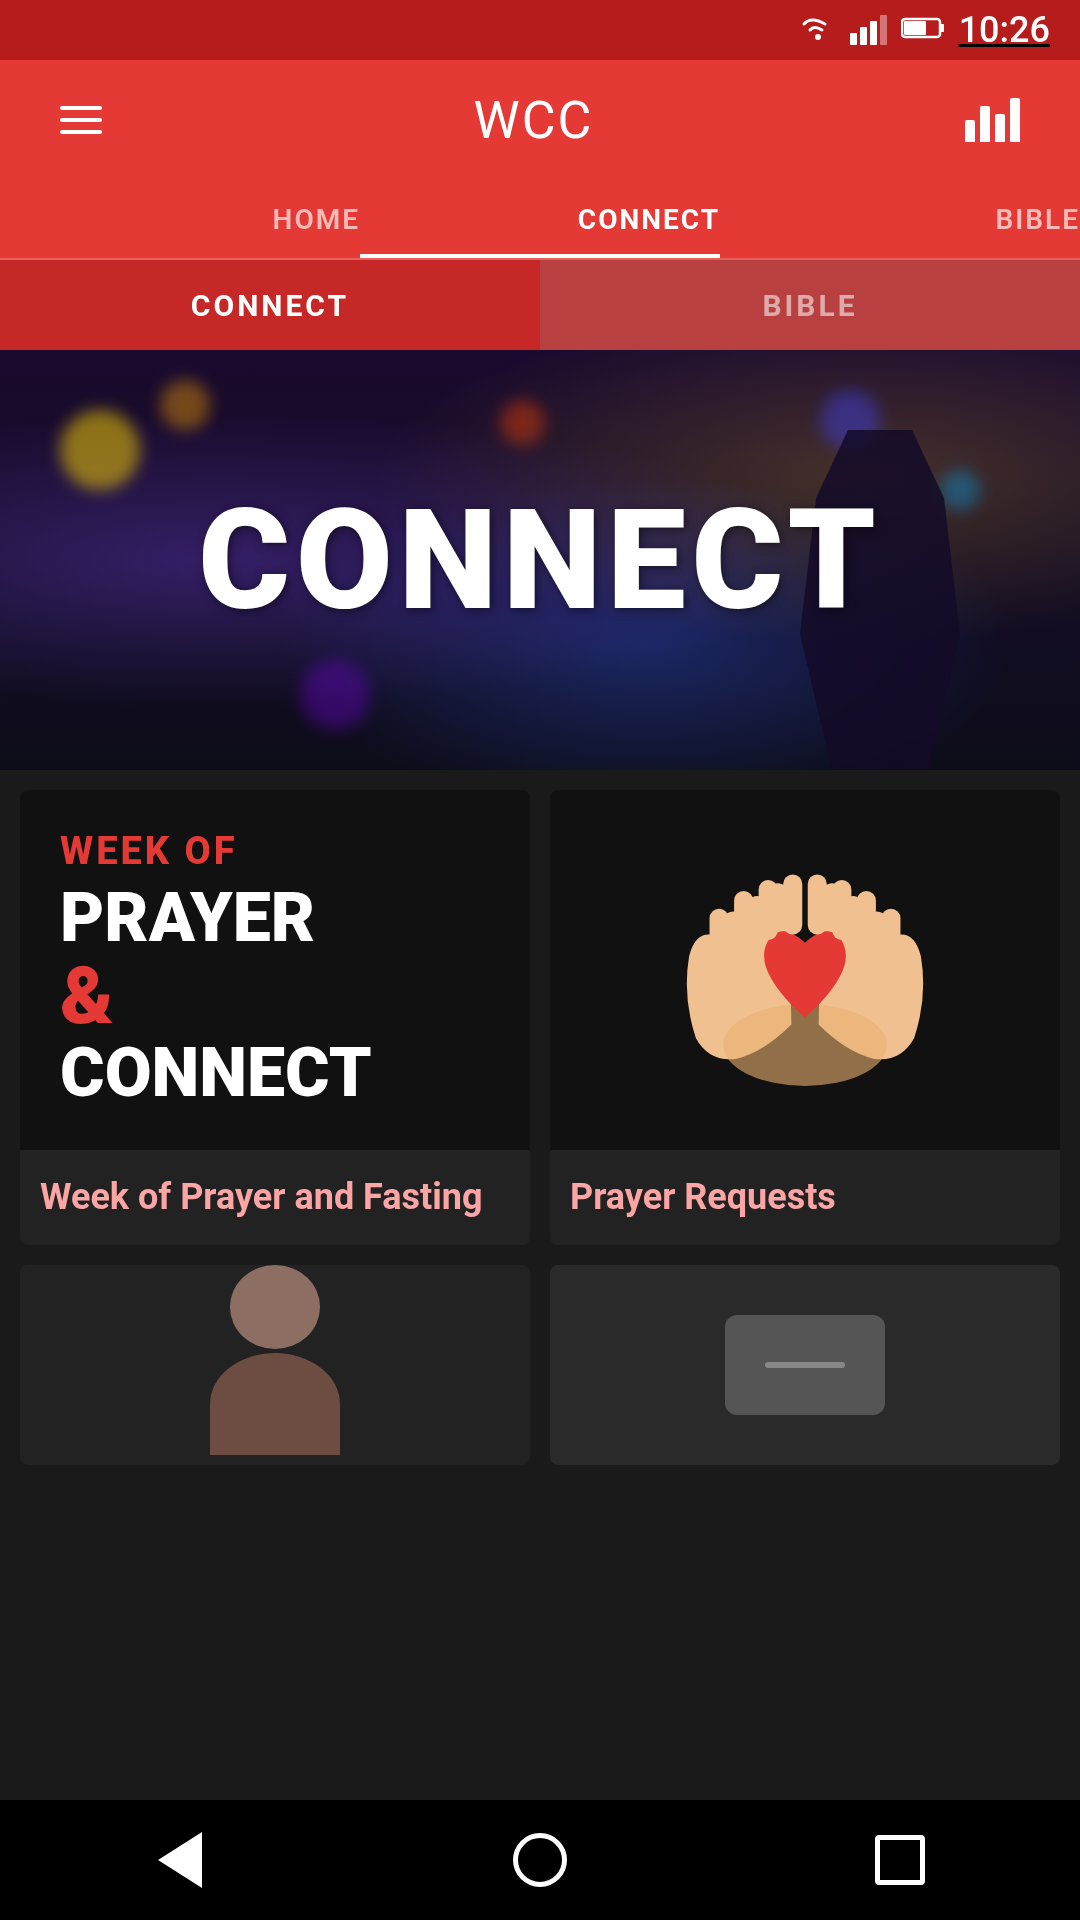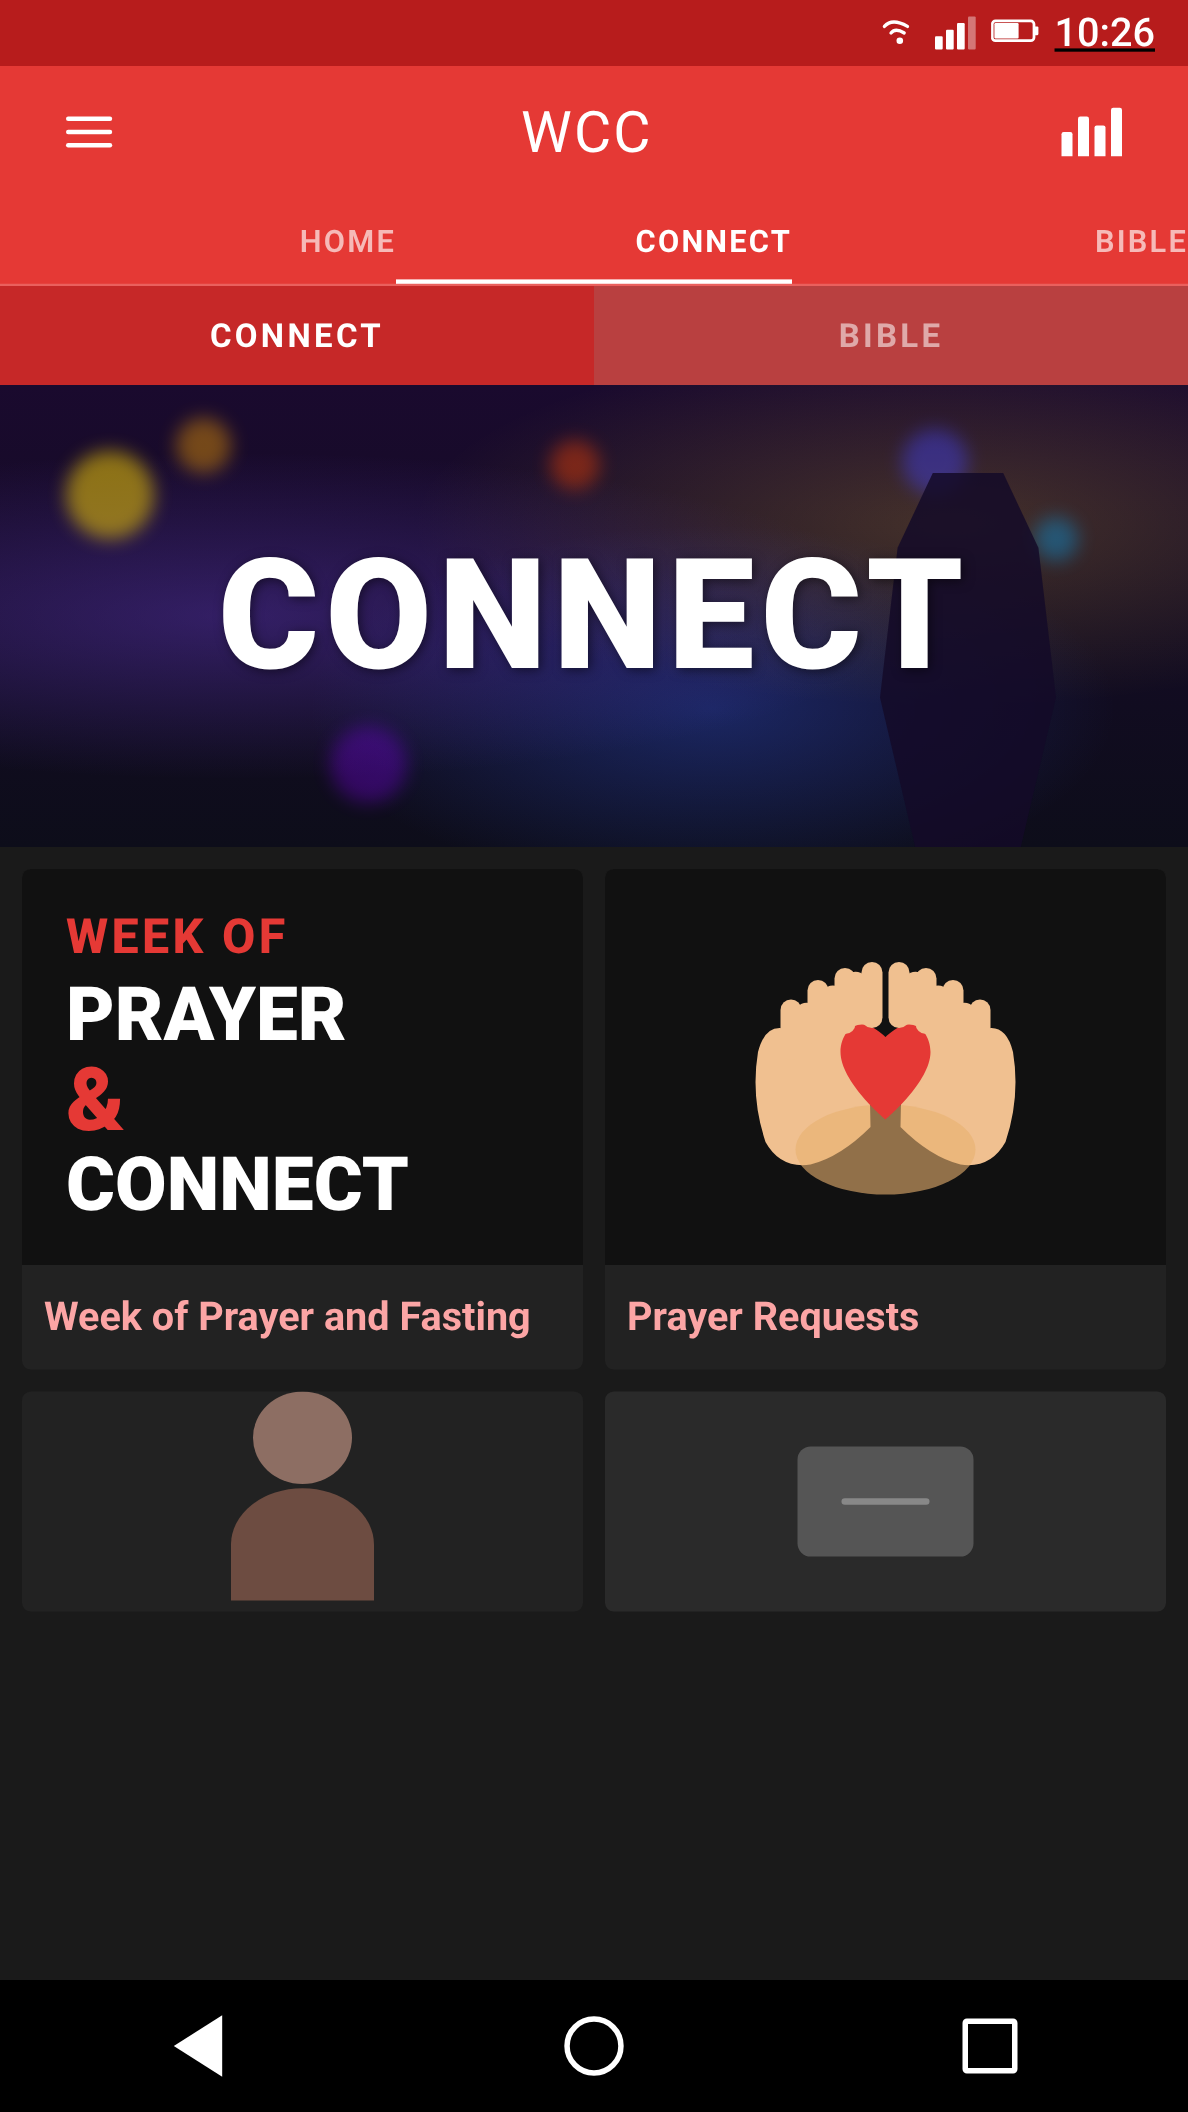--- a/index.html
+++ b/index.html
@@ -211,21 +211,21 @@
     
     .prayer-card-bg {
       background: #111;
       flex-direction: column;
       align-items: flex-start;
       justify-content: center;
       padding: 40px;
     }
     .prayer-week-of {
       color: #e53935;
-      font-size: 44px;
+      font-size: 38px;
       font-weight: 800;
       letter-spacing: 3px;
       margin-bottom: 8px;
     }
     .prayer-title {
       color: white;
       font-size: 68px;
       font-weight: 900;
       line-height: 1.1;
     }

